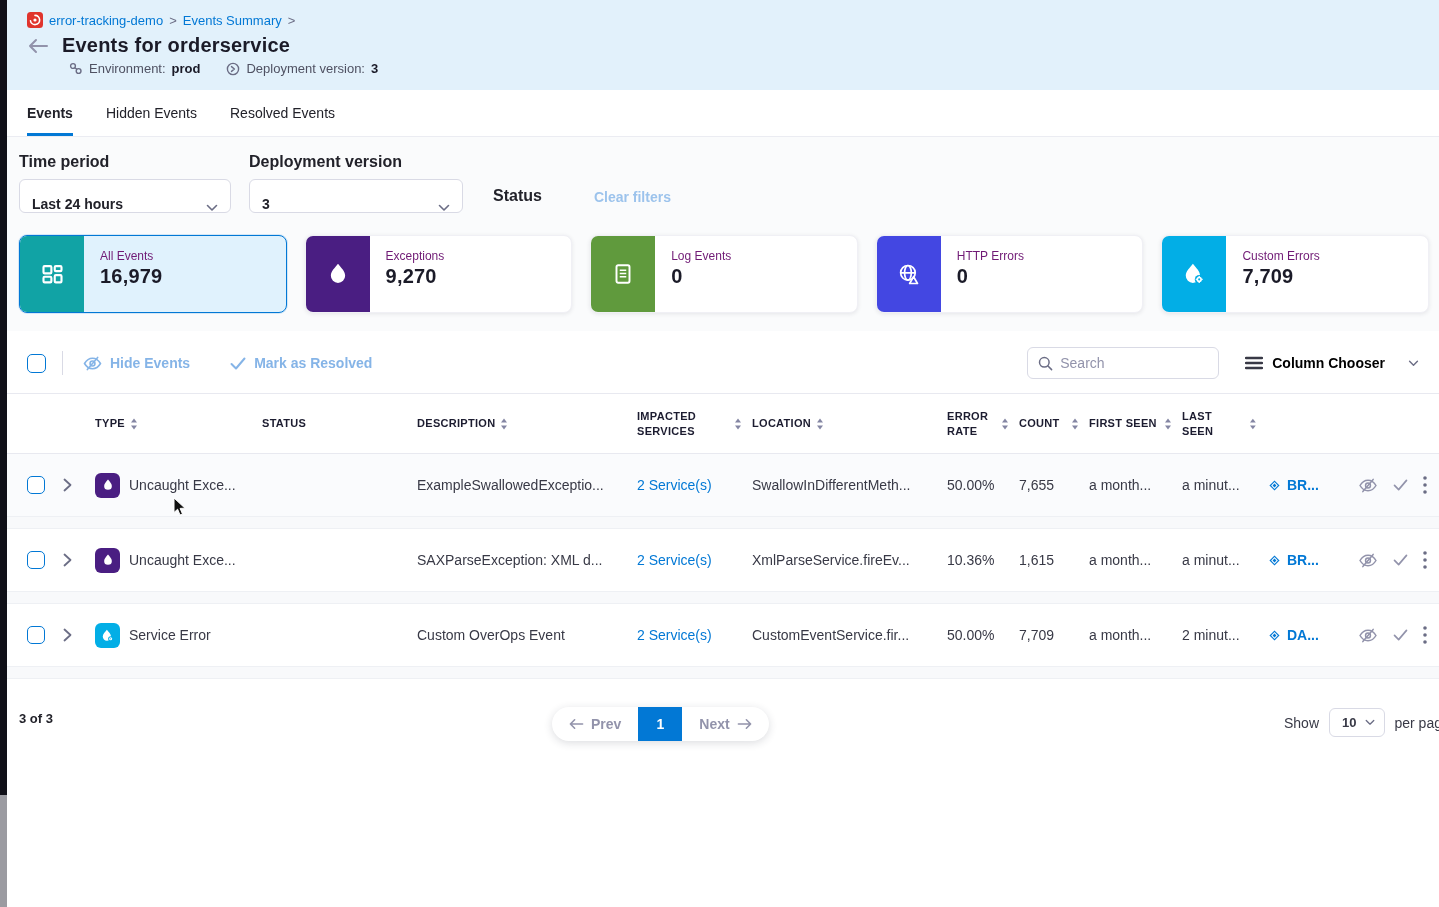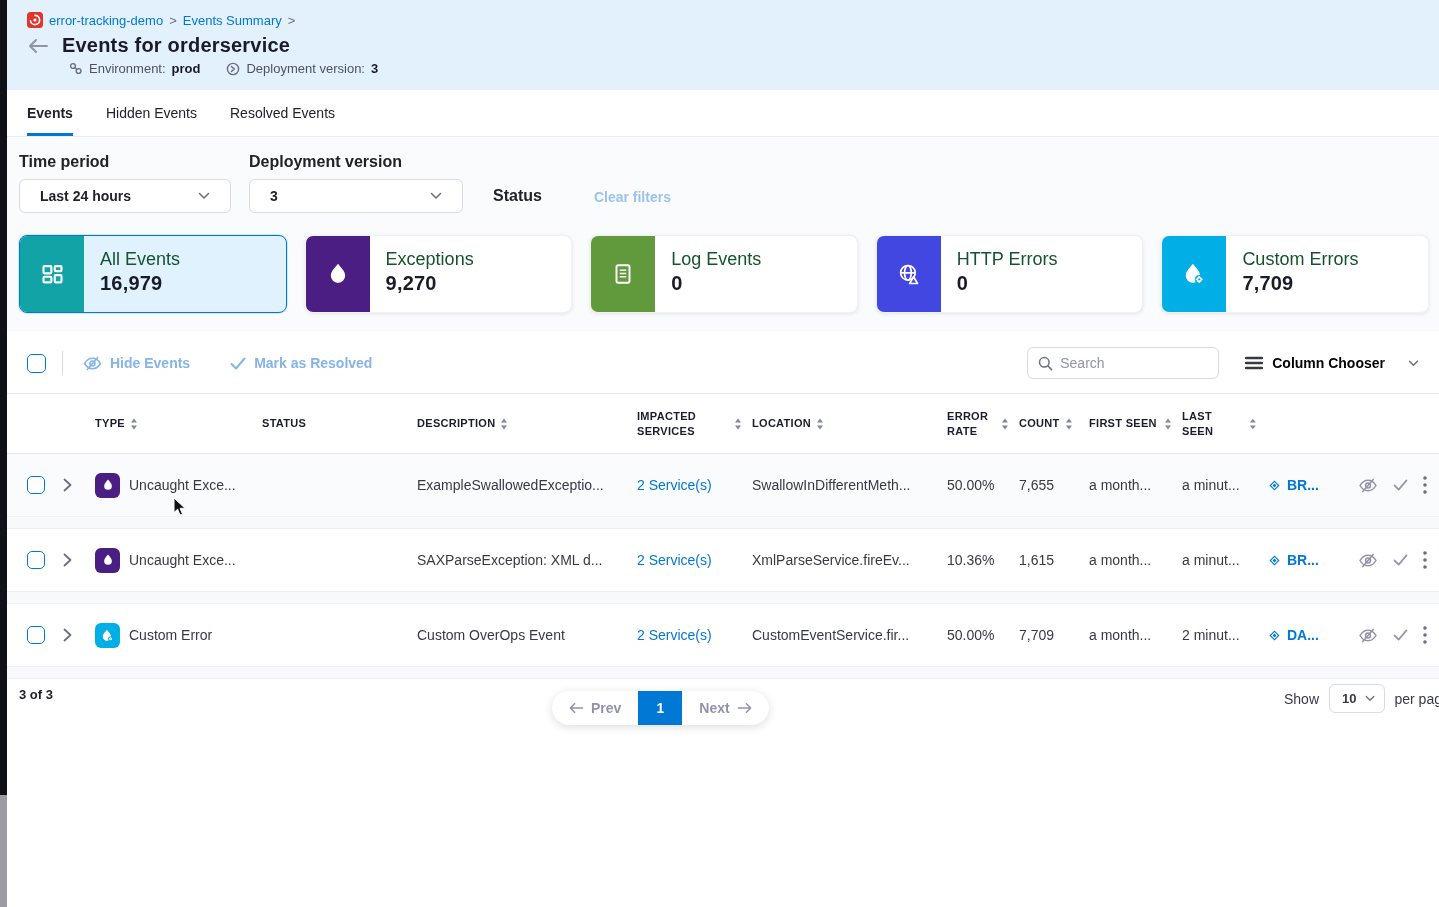--- a/index.html
+++ b/index.html
@@ -38,37 +38,37 @@
   .tab { display:flex; align-items:center; margin-right:33px; font-size:14px; color:#22222a; cursor:pointer; border-bottom:3px solid transparent; padding-top:3px; }
   .tab.active { font-weight:700; border-bottom-color:#0278d5; }
 
   
   .filters-section { background:#fafbfc; padding:16px 10px 18px 12px; }
   .filter-row { display:flex; align-items:flex-end; }
   .filter-group { margin-right:18px; }
   .filter-label { font-size:16px; font-weight:700; color:#22222a; margin-bottom:8px; }
   .dropdown {
     width:212px; height:34px; background:#fff; border:1px solid #d9dae5; border-radius:6px;
-    display:flex; align-items:center; justify-content:space-between; padding:0 20px; cursor:pointer;
+    display:flex; align-items:flex-end; justify-content:space-between; padding:0 12px; cursor:pointer;
   }
   .filter-group:nth-child(2) { margin-right:16px; }
   .filter-group:nth-child(2) .dropdown { width:214px; }
   .filter-group:nth-child(3) { margin-left:14px; }
   .dropdown .dd-value { font-size:14px; font-weight:600; color:#22222a; }
   .clear-filters { margin-left:34px; margin-bottom:8px; font-size:14px; font-weight:700; color:#9cc3ec; cursor:pointer; }
 
   .cards-row { display:flex; gap:18px; margin-top:22px; padding-right:0; }
   .stat-card {
     flex:1; height:78px; background:#fff; border:1px solid #f0f0f5; border-radius:8px;
     box-shadow:0 1px 4px rgba(40,41,61,.10); display:flex; overflow:hidden; cursor:pointer;
   }
   .stat-card.selected { background:#e0f2fd; border:1px solid #0278d5; box-shadow:0 0 0 1px rgba(2,120,213,.15); }
   .card-iconblock { width:64px; flex:0 0 64px; display:flex; align-items:center; justify-content:center; }
   .card-body { padding:13px 16px; }
-  .card-label { font-size:18px; color:#14532d; }
+  .card-label { font-size:12px; color:#701a75; }
   .card-value { font-size:20px; font-weight:700; color:#1b1b28; margin-top:2px; letter-spacing:.2px; }
 
   
   .content { background:#fff; }
   .toolbar { display:flex; align-items:center; padding:0 20px; margin-top:16px; height:32px; }
   .checkbox { width:19px; height:19px; border:1.5px solid #0278d5; border-radius:5px; background:#fff; cursor:pointer; flex:0 0 auto; }
   .tb-divider { width:1px; height:24px; background:#d9dae5; margin:0 20px 0 16px; }
   .tb-action { display:flex; align-items:center; gap:8px; font-size:14px; font-weight:700; color:#85b4e7; margin-right:40px; cursor:pointer; }
   .tb-spacer { flex:1; }
   .searchbox { width:192px; height:32px; border:1px solid #d9dae5; border-radius:6px; background:#fff; display:flex; align-items:center; padding:0 10px; gap:7px; }
@@ -88,23 +88,23 @@
   .cell { font-size:14px; color:#383946; white-space:nowrap; overflow:hidden; padding-right:10px; }
   .type-cell { display:flex; align-items:center; gap:9px; }
   .type-badge { width:25px; height:25px; border-radius:6px; display:flex; align-items:center; justify-content:center; flex:0 0 auto; }
   .link-cell { color:#0278d5; cursor:pointer; }
   .version-cell { display:flex; align-items:center; gap:5px; font-size:14px; font-weight:700; color:#0278d5; cursor:pointer; overflow:hidden; white-space:nowrap; }
   .actions-cell { display:flex; align-items:center; gap:15px; padding-left:6px; }
   .icon-btn { cursor:pointer; display:flex; align-items:center; }
   .expand-btn { cursor:pointer; display:flex; align-items:center; }
 
   
-  .pagination { position:relative; height:40px; }
+  .pagination { position:relative; height:40px; margin-top:24px; }
   .pg-summary { position:absolute; left:12px; top:8px; font-size:13px; font-weight:700; color:#22222a; }
-  .pager { position:absolute; left:545px; top:12px; display:flex; height:34px; background:#fff; border-radius:18px; box-shadow:0 2px 8px rgba(40,41,61,.16); overflow:hidden; }
+  .pager { position:absolute; left:545px; top:4px; display:flex; height:34px; background:#fff; border-radius:18px; box-shadow:0 2px 8px rgba(40,41,61,.16); overflow:hidden; }
   .pg-prev,.pg-next { display:flex; align-items:center; gap:7px; padding:0 17px; font-size:14px; font-weight:600; color:#9293ab; cursor:pointer; }
   .pg-page { width:44px; display:flex; align-items:center; justify-content:center; background:#0278d5; color:#fff; font-size:14px; font-weight:600; cursor:pointer; }
   .pg-right { position:absolute; left:1277px; top:5px; display:flex; align-items:center; gap:10px; font-size:14px; color:#383946; white-space:nowrap; }
   .pg-select { display:flex; align-items:center; gap:8px; border:1px solid #d9dae5; border-radius:6px; height:29px; padding:0 9px 0 12px; font-weight:700; font-size:13px; cursor:pointer; background:#fff; }
 
   .cursor-pointer-overlay { position:absolute; left:173px; top:497px; z-index:99; pointer-events:none; }
 </style>
 </head>
 <body>
 
@@ -349,21 +349,21 @@
             <path d="M4 11.5 L1 7.5 H7 Z" fill="#8486a3"></path>
           </svg>
       </div>
       <div class="th" style="justify-content:space-between;">
         <span style="width:40px; white-space:normal;">ERROR RATE</span>
         <svg width="8" height="12" viewBox="0 0 8 12">
             <path d="M4 0.5 L7 4.5 H1 Z" fill="#8486a3"></path>
             <path d="M4 11.5 L1 7.5 H7 Z" fill="#8486a3"></path>
           </svg>
       </div>
-      <div class="th" style="">
+      <div class="th" style="justify-content:space-between;">
         <span>COUNT</span>
         <svg width="8" height="12" viewBox="0 0 8 12">
             <path d="M4 0.5 L7 4.5 H1 Z" fill="#8486a3"></path>
             <path d="M4 11.5 L1 7.5 H7 Z" fill="#8486a3"></path>
           </svg>
       </div>
       <div class="th" style="justify-content:space-between;">
         <span>FIRST SEEN</span>
         <svg width="8" height="12" viewBox="0 0 8 12">
             <path d="M4 0.5 L7 4.5 H1 Z" fill="#8486a3"></path>
@@ -506,21 +506,21 @@
         </div>
         <div class="cell type-cell">
           <span class="type-badge" style="background: rgb(2, 174, 230);">
             <svg width="15" height="15" viewBox="0 0 24 24">
                 <path d="M11 2.6C8.1 6.3 4.4 9.6 4.4 13.6a6.6 6.6 0 0 0 13.2 0c0-4-3.7-7.3-6.6-11z" fill="#fff"></path>
                 <circle cx="17" cy="17.2" r="4" fill="#02aee6"></circle>
                 <circle cx="17" cy="17.2" r="2.4" fill="#fff"></circle>
                 <circle cx="17" cy="17.2" r="0.9" fill="#02aee6"></circle>
               </svg>
           </span>
-          <span>Custom Error</span>
+          <span>Service Error</span>
         </div>
         <div class="cell"></div>
         <div class="cell">Custom OverOps Event</div>
         <div class="cell link-cell">2 Service(s)</div>
         <div class="cell">CustomEventService.fir...</div>
         <div class="cell">50.00%</div>
         <div class="cell">7,709</div>
         <div class="cell">a month...</div>
         <div class="cell">2 minut...</div>
         <div class="version-cell">

